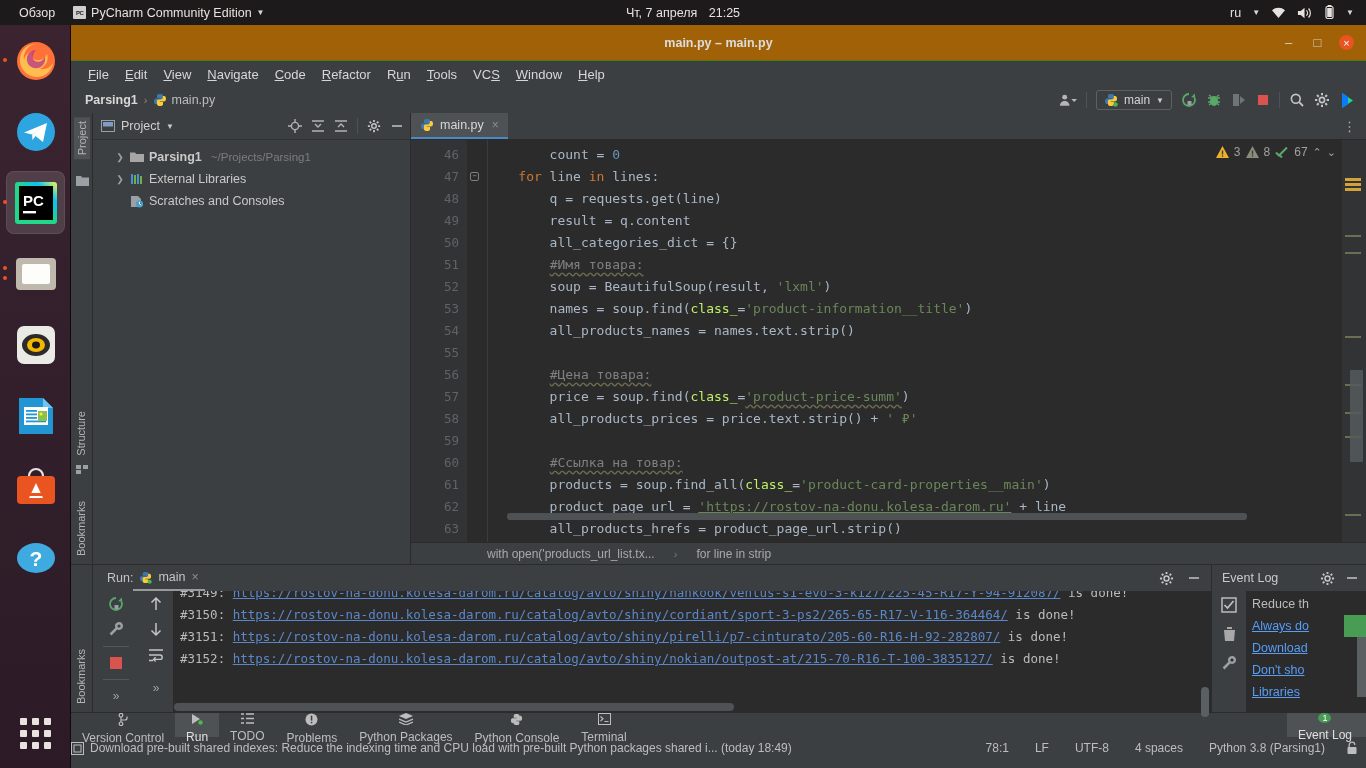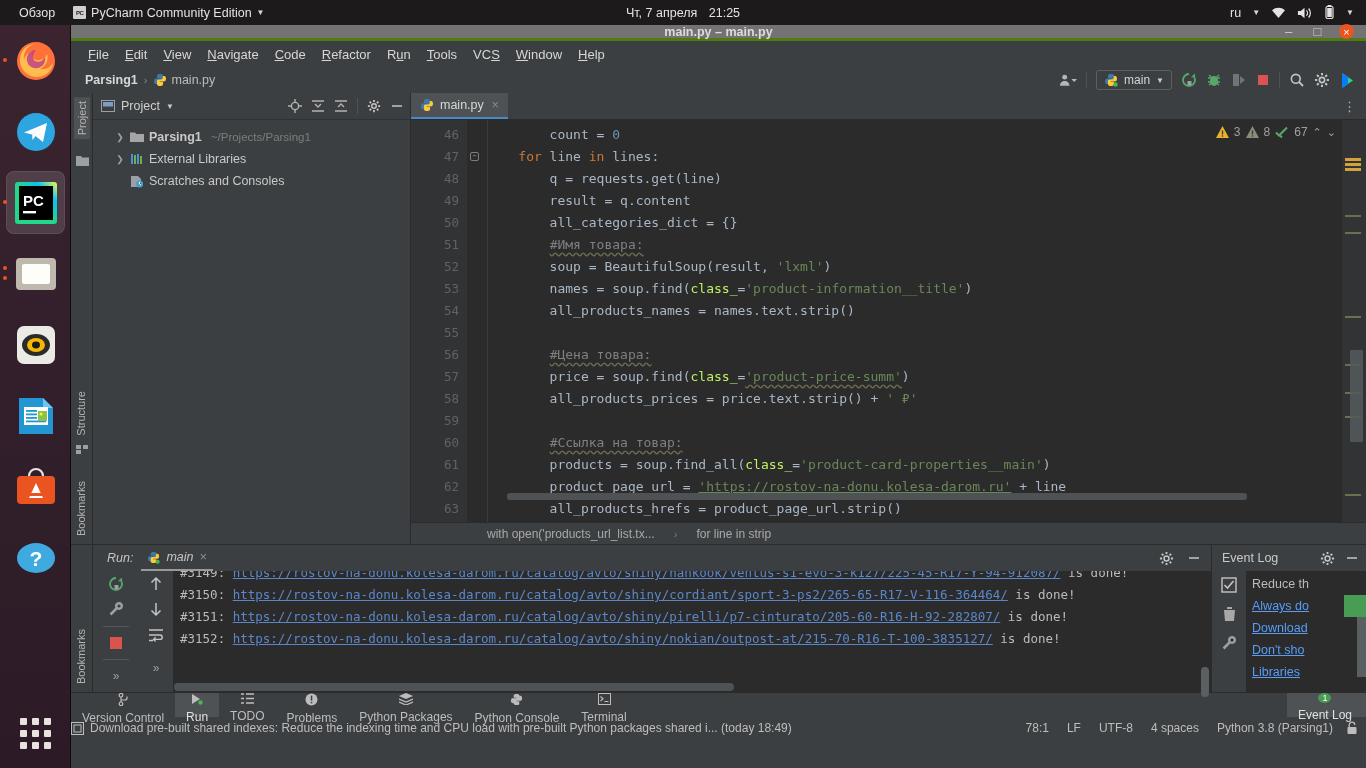--- a/index.html
+++ b/index.html
@@ -62,21 +62,21 @@
     display: flex; align-items: center; justify-content: center; }
   .grid9 { display: grid; grid-template-columns: repeat(3, 7px); gap: 5px; }
   .grid9 i { width: 7px; height: 7px; background: #e8e3de; border-radius: 1px; display: block; }
 
   
   #ide {
     position: absolute; left: 71px; top: 25px; width: 1295px; height: 743px;
     background: #3c3f41; color: #bbbbbb;
   }
   #ide-titlebar {
-    height: 16px; background: #737373; border-bottom: 3px solid #4d7c0f;
+    height: 36px; background: #a16207; border-bottom: 1px solid #4d7c0f;
     display: flex; align-items: center; position: relative;
   }
   #ide-title { position: absolute; left: 0; right: 0; text-align: center;
     font-size: 12.5px; font-weight: bold; color: #dcdcdc; }
   #win-buttons { margin-left: auto; display: flex; align-items: center; gap: 14px;
     padding-right: 12px; z-index: 3; }
   .wb { width: 15px; height: 15px; display: flex; align-items: center; justify-content: center;
     font-size: 13px; color: #cfcfcf; }
   .wb.close { background: #e95420; color: #fff; border-radius: 50%; font-size: 11px; }
 
@@ -163,22 +163,22 @@
   #hscroll .th { position: absolute; left: 40px; width: 740px; height: 7px; background: #4e5254; border-radius: 3px; }
 
   #breadcrumbs { height: 22px; background: #3c3f41; display: flex; align-items: center;
     padding-left: 76px; font-size: 12px; color: #a9a9a9; gap: 19px;
     border-top: 1px solid #2b2b2b; }
   #breadcrumbs .bsep { color: #777; font-size: 11px; }
 
   
   #bottom { display: flex; height: 148px; border-top: 1px solid #2b2b2b; }
   #run-pane { flex: 1; display: flex; flex-direction: column; min-width: 0; background: #3c3f41; }
-  #run-head { height: 26px; display: flex; align-items: center; gap: 8px; padding-left: 14px;
-    font-size: 12.5px; color: #c4c4c4; font-style: italic; }
+  #run-head { height: 26px; display: flex; align-items: center; padding-left: 14px;
+    font-size: 12.5px; color: #c4c4c4; }
   #run-head .runtab { display: flex; align-items: center; gap: 6px; padding: 0 6px;
     border-bottom: 2px solid #9a9a9a; height: 25px; }
   #run-head .spacer { flex: 1; }
   #run-head .rh-actions { display: flex; align-items: center; gap: 13px; padding-right: 10px; }
 
   #run-body { flex: 1; display: flex; background: #2b2b2b; position: relative; }
   .console-toolbar { width: 46px; background: #3c3f41; display: flex; flex-direction: column;
     align-items: center; padding-top: 5px; gap: 9px; flex-shrink: 0; }
   .console-toolbar2 { width: 35px; background: #3c3f41; display: flex; flex-direction: column;
     align-items: center; padding-top: 5px; gap: 11px; flex-shrink: 0; border-right: 1px solid #2b2b2b; }
@@ -216,21 +216,21 @@
   .tbtn { display: flex; align-items: center; gap: 5px; padding: 0 11px; height: 24px; flex-direction: column; }
   .tbtn.sel { background: #4e5254; color: #e0e0e0; }
   #toolbtn-bar .spacer { flex: 1; }
   .badge-green { width: 13px; height: 13px; border-radius: 50%; background: #499c54; color: #fff;
     font-size: 9px; display: flex; align-items: center; justify-content: center; }
 
   #statusbar { height: 24px; background: #3c3f41; display: flex; align-items: center;
     font-size: 12px; color: #bdbdbd; }
   #statusbar .spacer { flex: 1; }
   #statusbar .sb { padding: 0 9px; }
-  #statusbar .sb-right { display: flex; align-items: flex-end; gap: 0; padding-right: 8px; }
+  #statusbar .sb-right { display: flex; align-items: flex-end; gap: 8px; padding-right: 8px; }
 
   svg { display: block; }
 </style>
 </head>
 <body>
 
 <div id="topbar">
   <div class="tb-left">
     <div class="tb-item">
       <span>Обзор</span>

